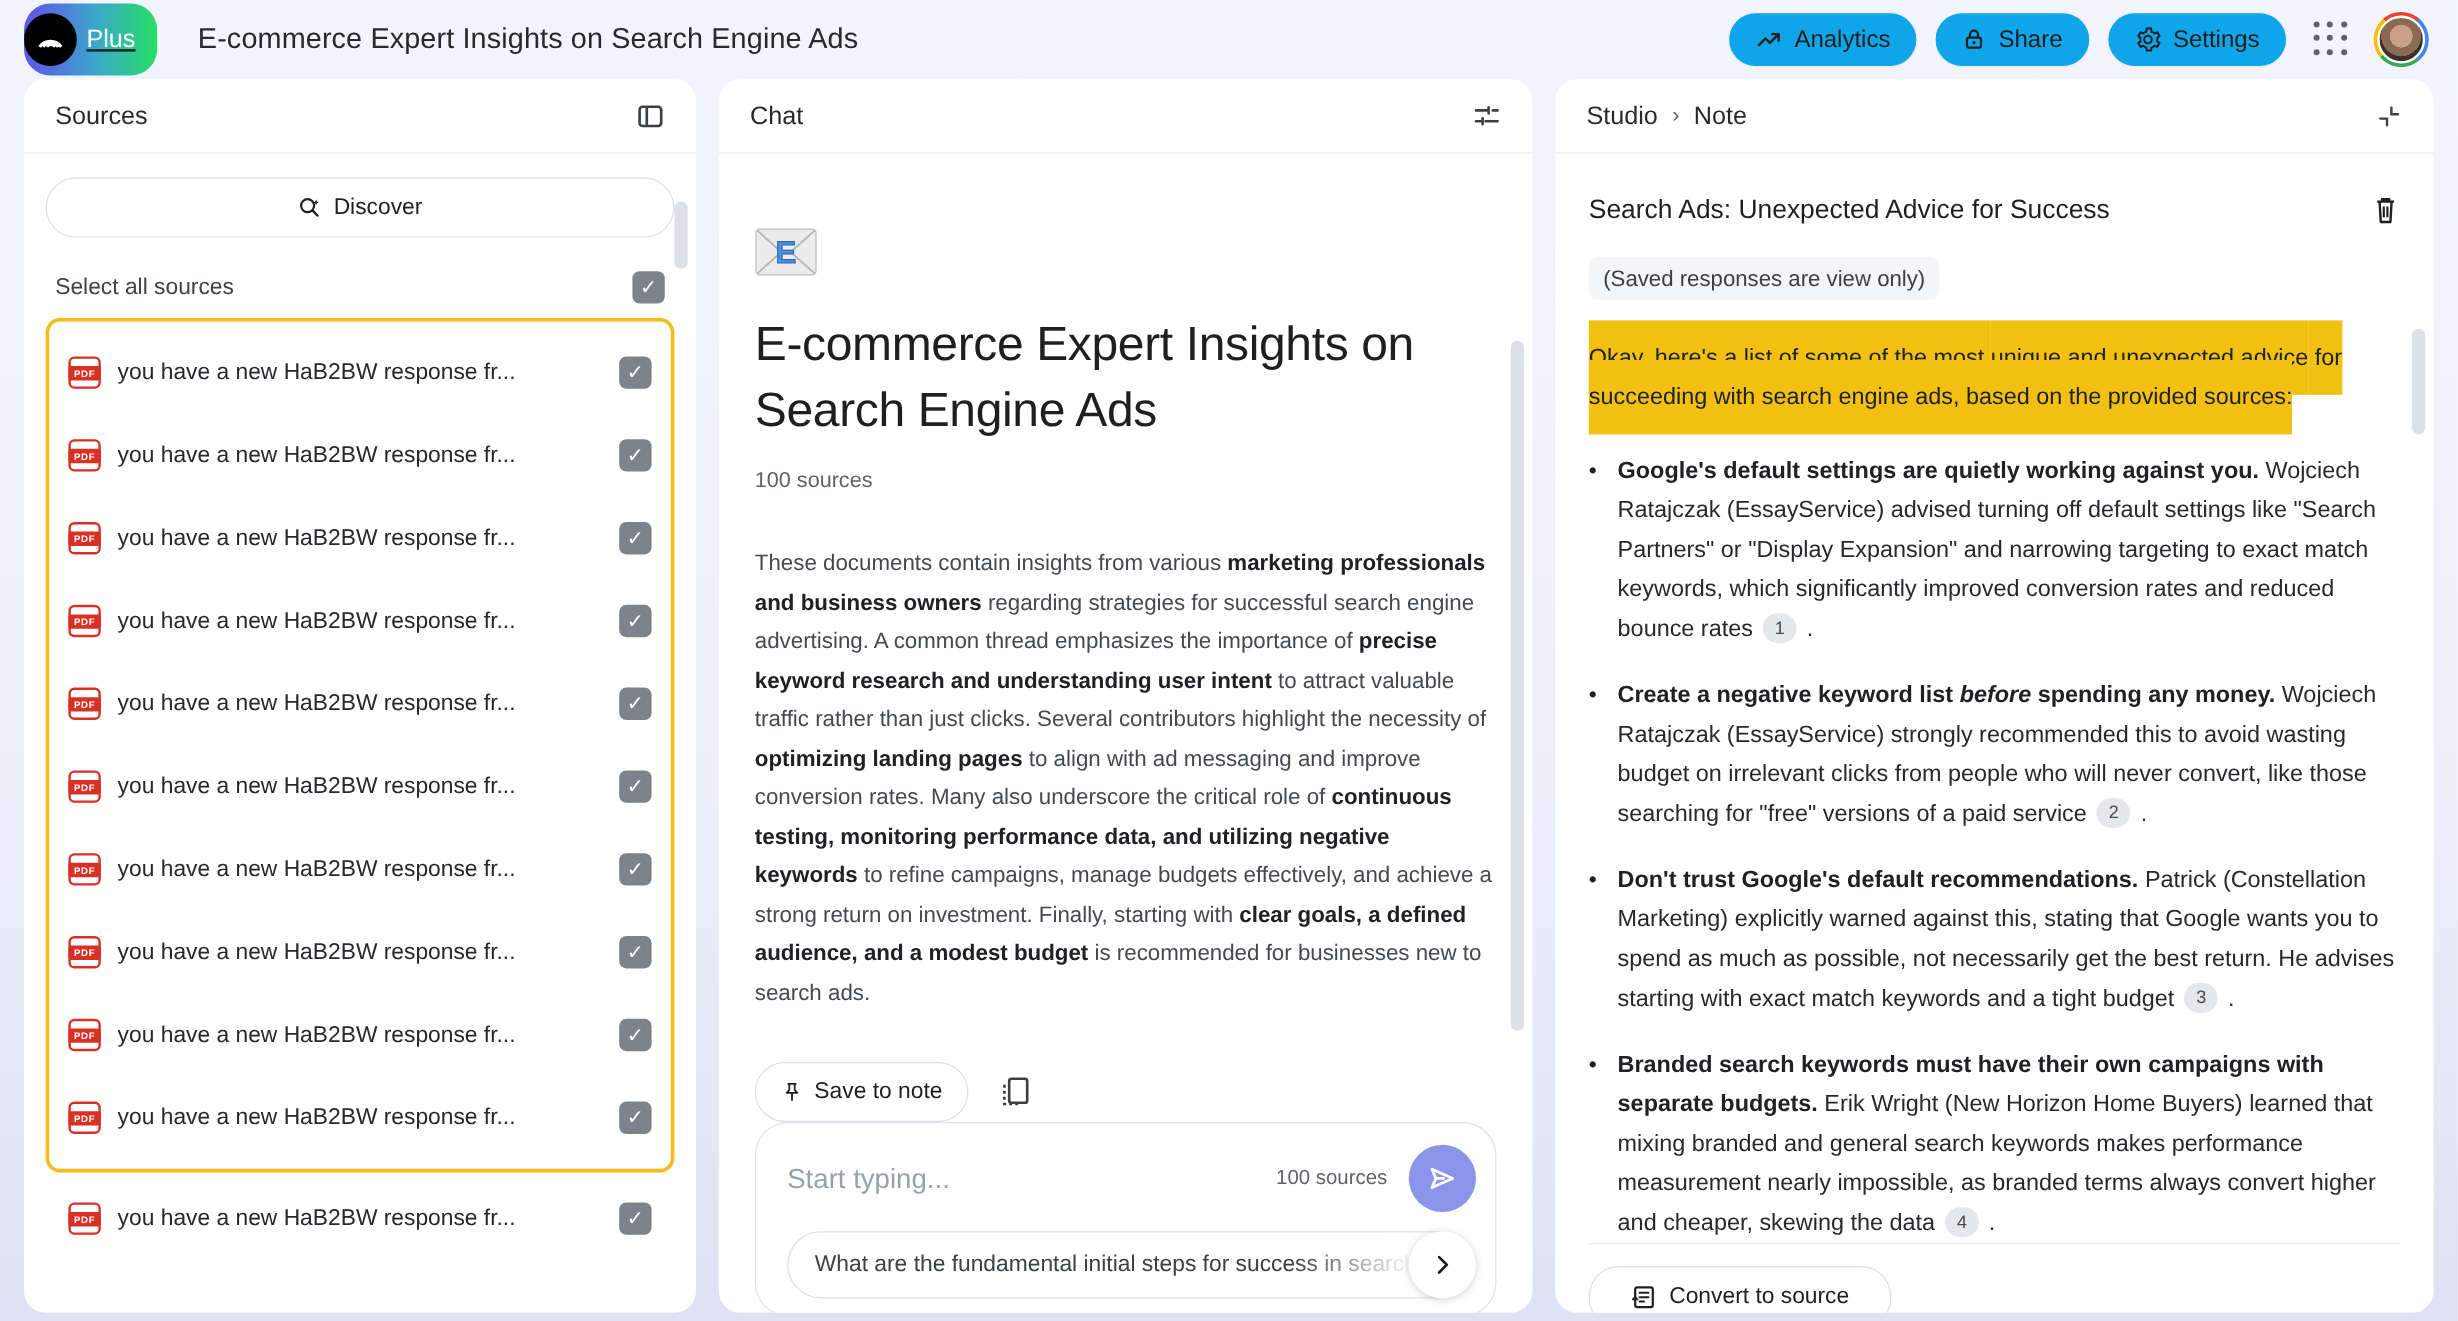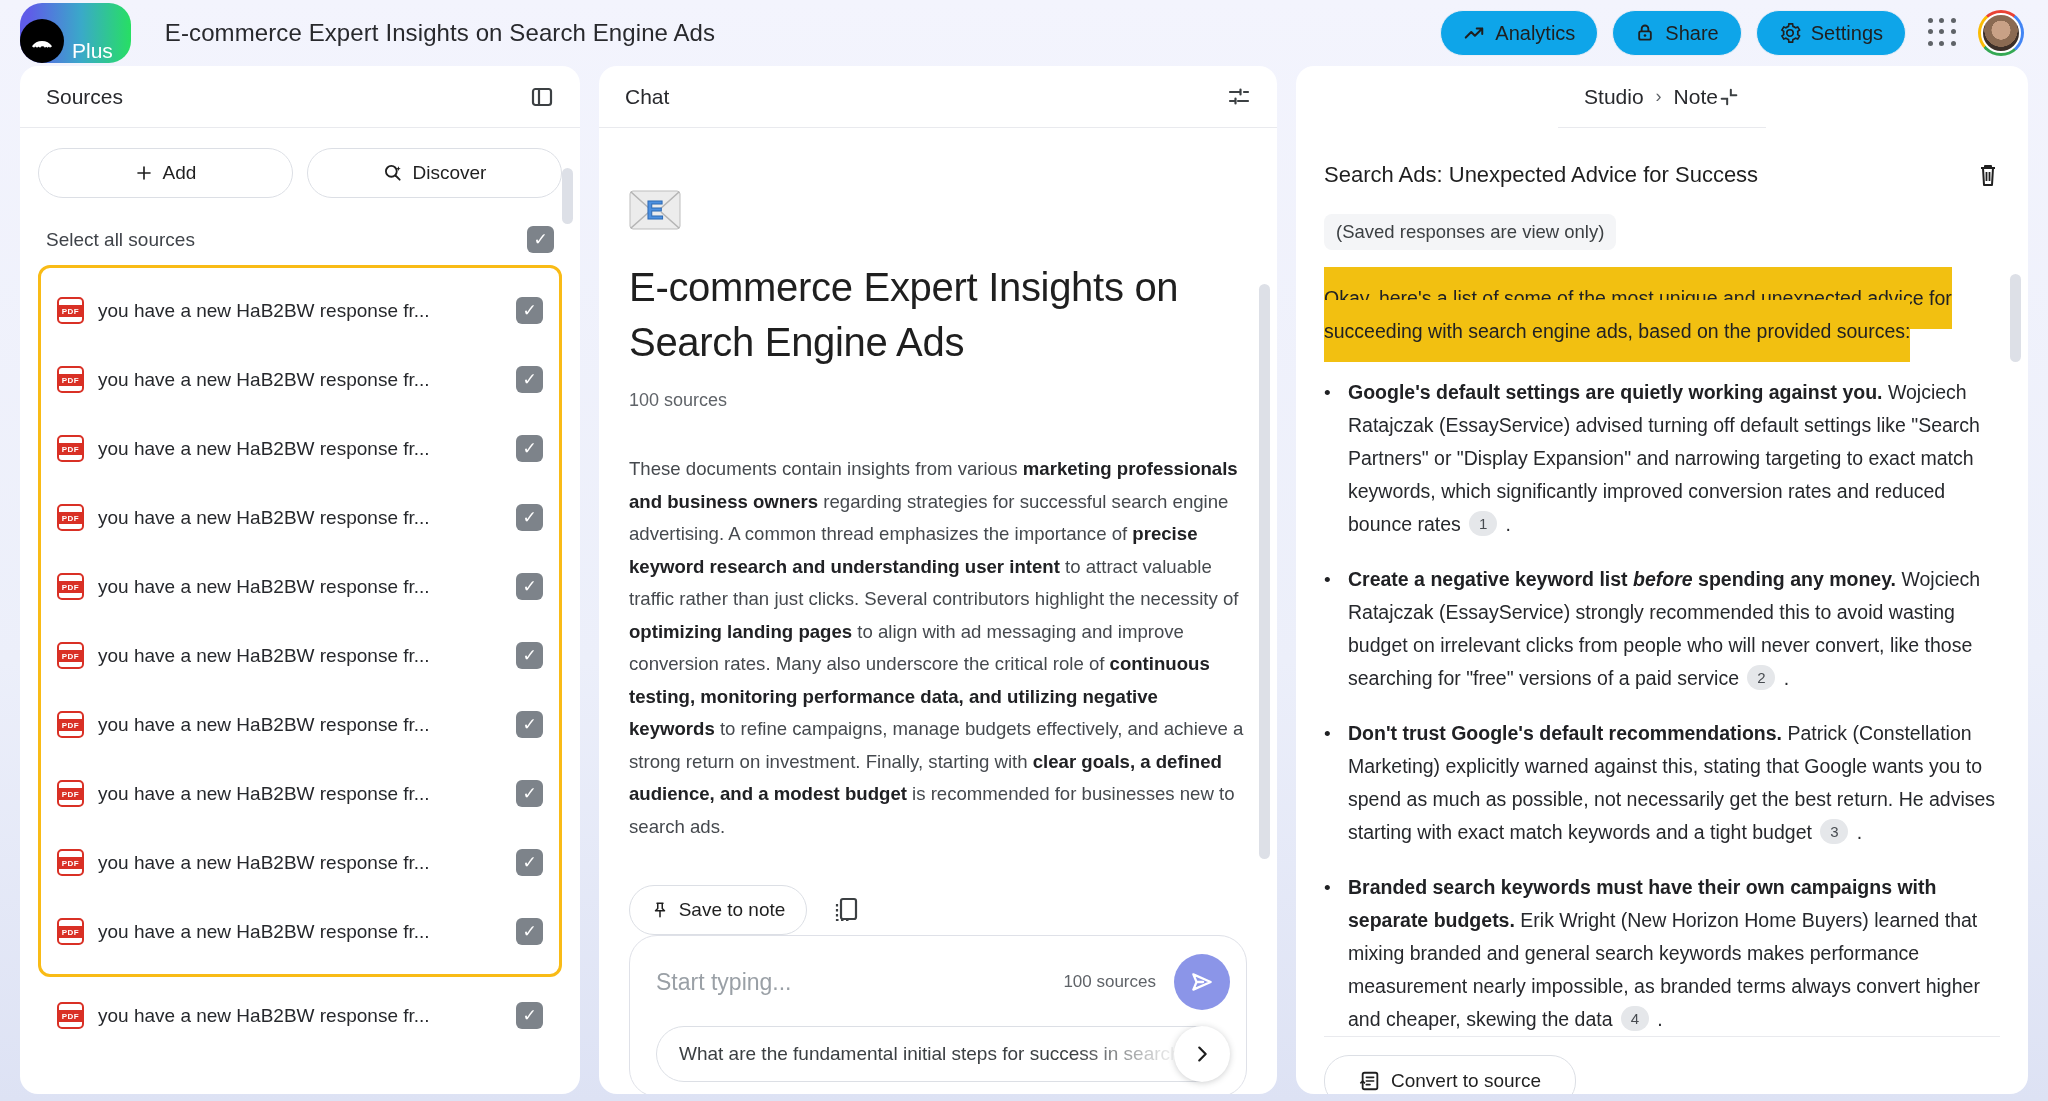--- a/index.html
+++ b/index.html
@@ -4,22 +4,22 @@
 <style>
   * { margin:0; padding:0; box-sizing:border-box; }
   html,body { width:2048px; height:1101px; overflow:hidden; }
   body {
     font-family:"Liberation Sans","DejaVu Sans",sans-serif;
     background:linear-gradient(180deg,#f3f4fd 0%,#eceffa 60%,#dde2f4 100%);
     color:#1f1f1f;
   }
   
   .topbar { height:66px; display:flex; align-items:center; padding:0 24px 0 20px; }
-  .logo-pill { display:flex; align-items:flex-end; height:60px; border-radius:22px;
-    background:linear-gradient(90deg,#5f5ce8 8%,#3aa9c9 55%,#27df63 100%); padding-right:18px; }
+  .logo-pill { display:flex; align-items:center; height:60px; border-radius:22px;
+    background:linear-gradient(90deg,#5f5ce8 8%,#3aa9c9 55%,#27df63 100%); padding-right:18px;text-decoration:underline; }
   .logo-circle { width:44px; height:44px; border-radius:50%; background:#000; display:flex;
     align-items:center; justify-content:center; margin-right:8px; }
   .logo-pill .plus { color:#fff; font-size:21px; font-weight:500; }
   .nb-title { font-size:24px; color:#28292d; margin-left:34px; letter-spacing:.1px; }
   .topbar-right { margin-left:auto; display:flex; align-items:center; gap:14px; }
   .top-btn { display:flex; align-items:center; gap:10px; height:46px; padding:0 22px;
     background:#0ea5e9; border:1px solid #eceef6; border-radius:24px; font-size:20px; color:#1f1f1f; cursor:pointer; }
   .apps-grid { width:30px; height:30px; display:grid; grid-template-columns:repeat(3,1fr); gap:4px;
     margin:0 6px 0 8px; cursor:pointer; }
   .apps-grid i { width:5px; height:5px; border-radius:50%; background:#5f6368; }
@@ -29,21 +29,21 @@
     background:radial-gradient(circle at 50% 42%,#c9a186 0 34%,#8a6a52 35% 60%,#3c2f28 61% 100%); border:2px solid #fff; }
   
   .main { display:flex; padding:0 20px; gap:19px; height:1035px; }
   .panel { background:#fff; border-radius:18px; height:1028px; overflow:hidden; display:flex; flex-direction:column; position:relative; }
   .panel-head { height:62px; flex:none; display:flex; align-items:center; padding:0 26px;
     border-bottom:1px solid #e9eaee; font-size:21px; color:#28292d; }
   .panel-head .spacer { flex:1; }
   .icon-btn { background:none; border:none; cursor:pointer; color:#3c4043; display:flex; align-items:center; }
   .p-sources { width:560px; flex:none; }
   .p-chat { width:678px; flex:none; }
-  .p-studio { flex:1;align-items:center; }
+  .p-studio { flex:1; }
   .scroll-thumb { position:absolute; width:11px; border-radius:6px; background:#dde0e7; right:7px; }
   
   .src-body { padding:20px 18px 0 18px; position:relative; }
   .src-btn-row { display:flex; gap:14px; }
   .pill-btn { flex:1; height:50px; display:flex; align-items:center; justify-content:center; gap:10px;
     border:1px solid #dcdfe5; border-radius:25px; background:#fff; font-size:19px; color:#1f1f1f; cursor:pointer; }
   .select-all { display:flex; align-items:center; margin-top:28px; padding:0 8px; font-size:19px; color:#3f4349; }
   .select-all .cbx { margin-left:auto; }
   .cbx { width:27px; height:27px; border-radius:6px; background:#7d838a; color:#fff; font-size:17px;
     display:flex; align-items:center; justify-content:center; cursor:pointer; flex:none; }
@@ -170,28 +170,20 @@
         <svg width="24" height="24" viewBox="0 0 24 24">
             <rect x="3" y="4" width="18" height="16" rx="2.5" fill="none" stroke="#3c4043" stroke-width="2.2"></rect>
             <line x1="9" y1="4" x2="9" y2="20" stroke="#3c4043" stroke-width="2.2"></line>
           </svg>
       </button>
     </div>
     <div class="src-body">
       <div class="src-btn-row">
         <button class="pill-btn">
           <span>
-              <svg width="18" height="18" viewBox="0 0 24 24">
-                <path d="M12 4v16M4 12h16" stroke="#1f1f1f" stroke-width="2.2" stroke-linecap="round"></path>
-              </svg>
-            </span>
-          <span>Add</span>
-        </button>
-        <button class="pill-btn">
-          <span>
               <svg width="20" height="20" viewBox="0 0 24 24">
                 <circle cx="10" cy="10" r="6.5" fill="none" stroke="#1f1f1f" stroke-width="2.2"></circle>
                 <path d="M15 15 l5 5" stroke="#1f1f1f" stroke-width="2.2" stroke-linecap="round"></path>
                 <path d="M18.5 4 l.8 2 2 .8 -2 .8 -.8 2 -.8-2 -2-.8 2-.8z" fill="#1f1f1f"></path>
               </svg>
             </span>
           <span>Discover</span>
         </button>
       </div>
       <div class="select-all">

